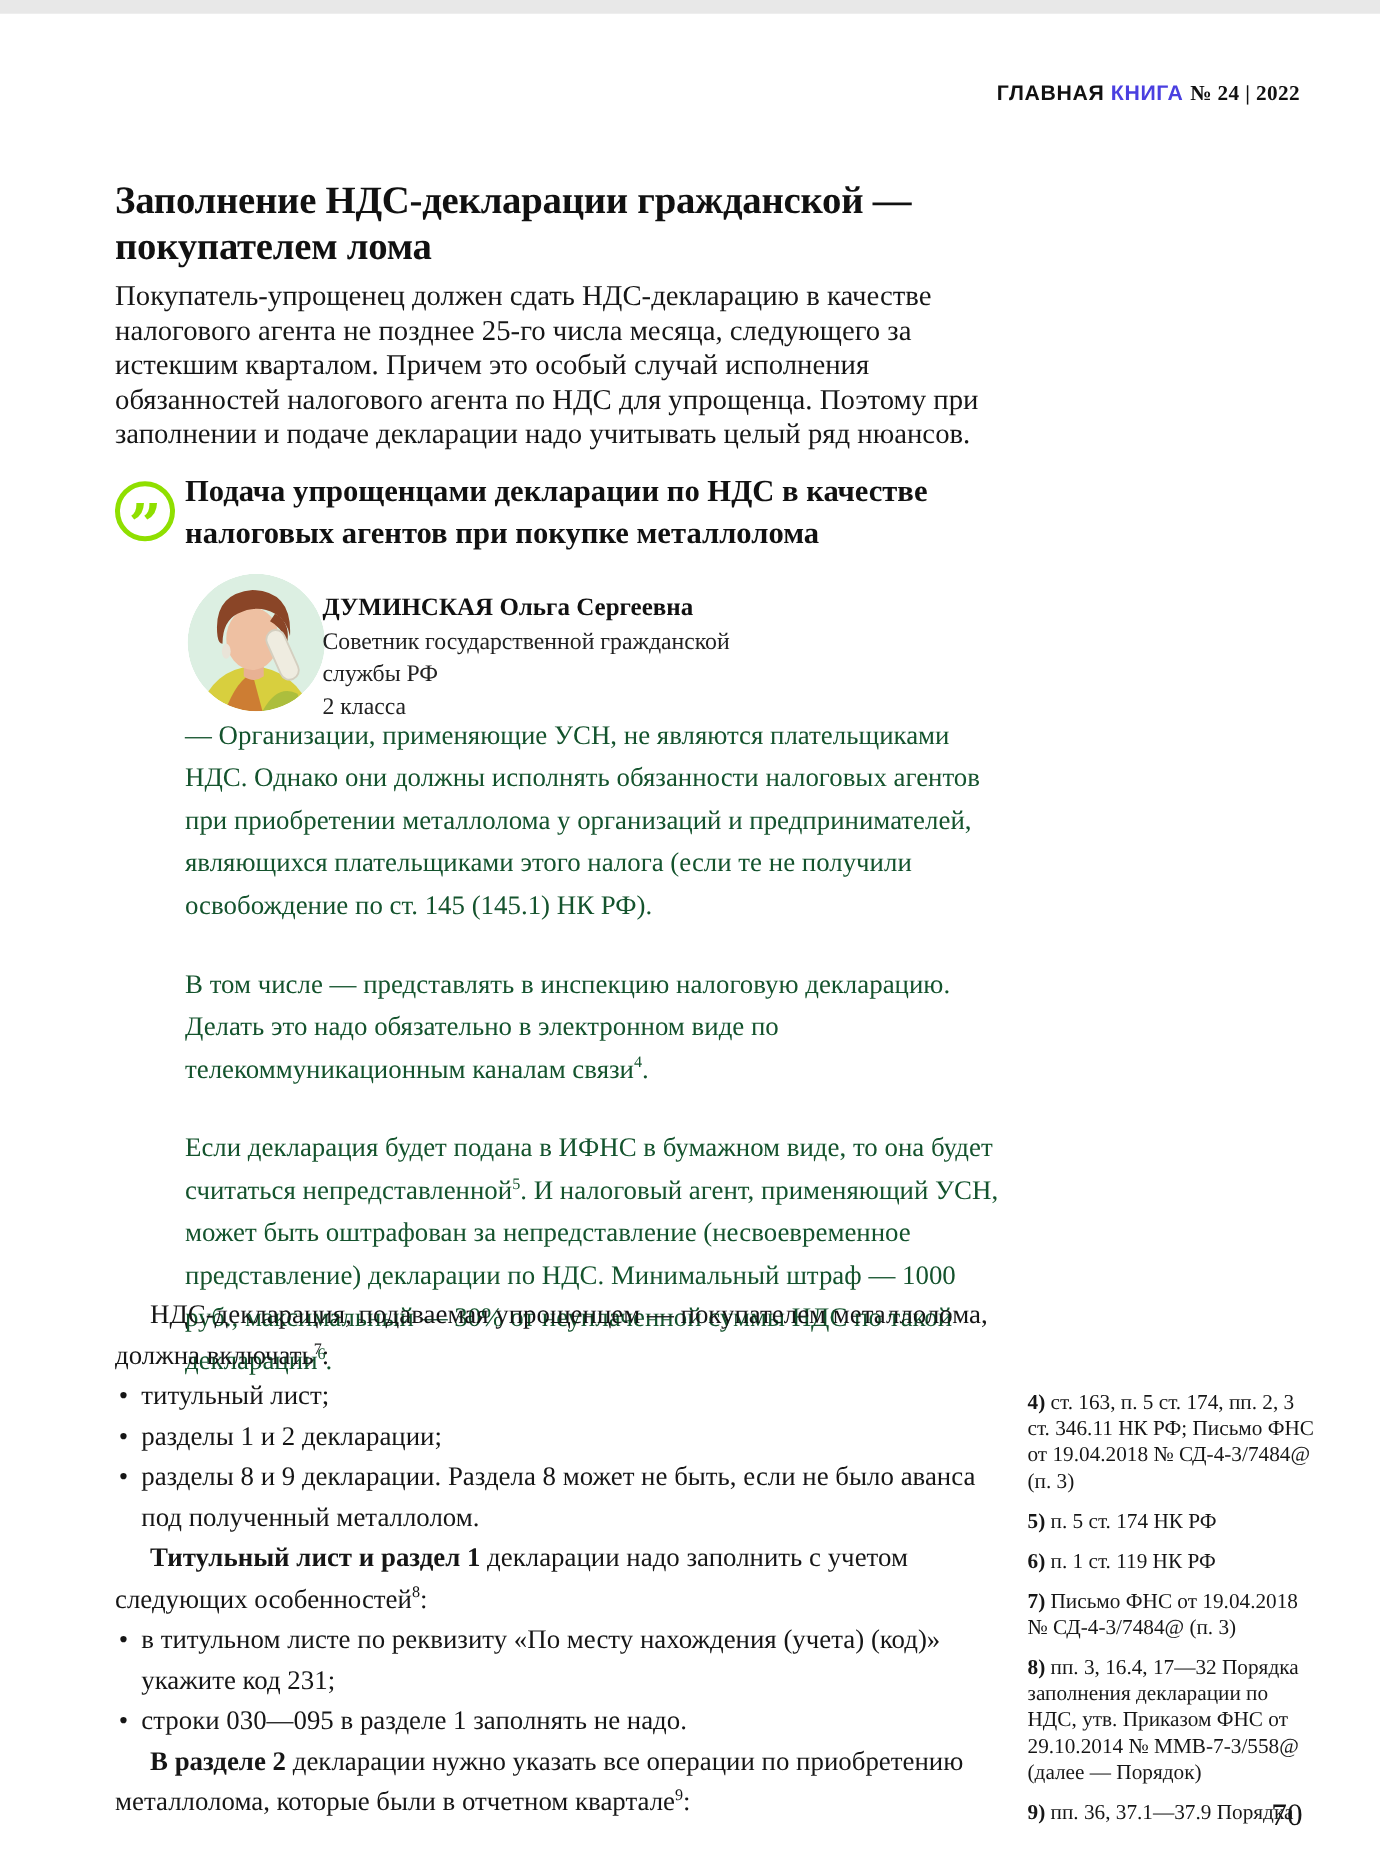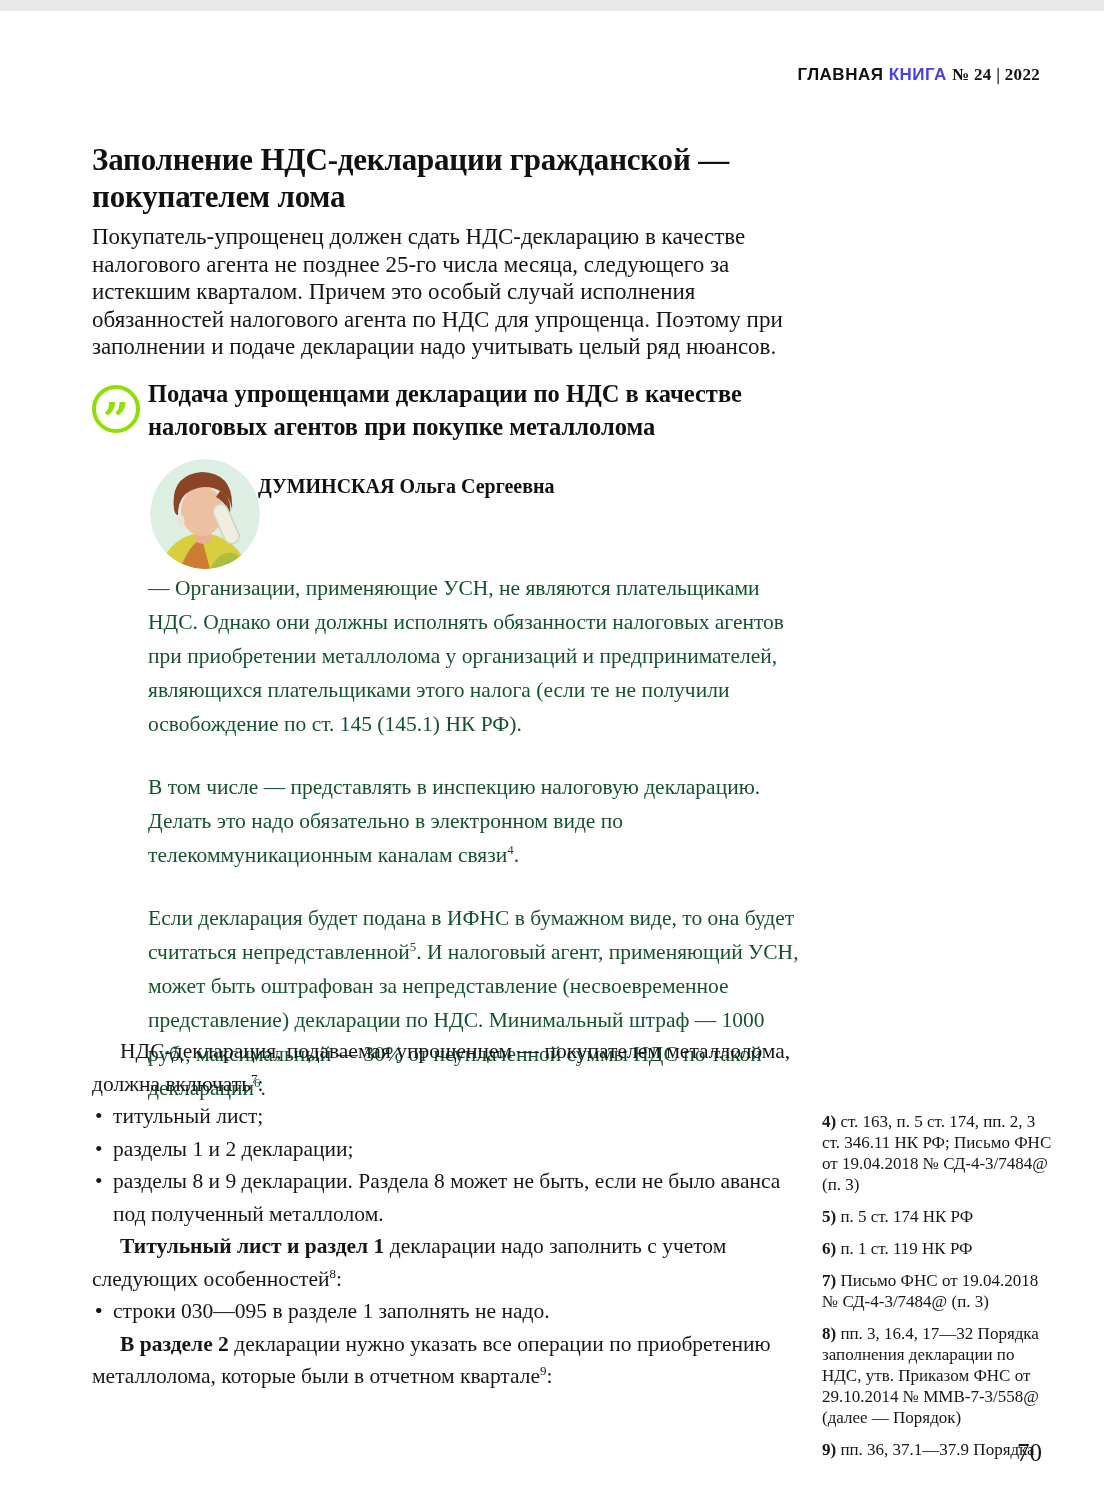--- a/index.html
+++ b/index.html
@@ -120,34 +120,38 @@
         <path d="M70,32 Q82,38 80,54 Q74,42 66,38 Z" fill="#8a4527"></path>
         <ellipse cx="31" cy="62" rx="3.5" ry="6" fill="#e9e4d8"></ellipse>
         <g transform="rotate(-24 76 66)">
           <rect x="69" y="44" width="15" height="42" rx="7.5" fill="#efece0" stroke="#d4cfc0" stroke-width="1.5"></rect>
         </g>
       </g>
     </svg>
   </div>
 
   <div class="author-name">ДУМИНСКАЯ Ольга Сергеевна</div>
+  <div class="author-role">
+    <span>Советник государственной гражданской службы РФ</span><br>
+    <span>2 класса</span>
+  </div>
 
   <div class="quote-paras" id="quote-paragraphs">
       <p class="qpara">—  Организации, применяющие УСН, не являются плательщиками НДС. Однако они должны исполнять обязанности налоговых агентов при приобретении металлолома у организаций и предпринимателей, являющихся плательщиками этого налога (если те не получили освобождение по ст. 145 (145.1) НК РФ).</p>
       <p class="qpara">В том числе — представлять в инспекцию налоговую декларацию. Делать это надо обязательно в электронном виде по телекоммуникационным каналам связи<sup>4</sup>.</p>
       <p class="qpara">Если декларация будет подана в ИФНС в бумажном виде, то она будет считаться непредставленной<sup>5</sup>. И налоговый агент, применяющий УСН, может быть оштрафован за непредставление (несвоевременное представление) декларации по НДС. Минимальный штраф — 1000 руб., максимальный — 30% от неуплаченной суммы НДС по такой декларации<sup>6</sup>.</p>
     </div>
 
   <div class="main-text" id="main-text">
       <p class="para indent">НДС-декларация, подаваемая упрощенцем — покупателем металлолома, должна включать<sup>7</sup>:</p>
       <p class="bullet"><span class="blt">•</span><span class="btxt">титульный лист;</span></p>
       <p class="bullet"><span class="blt">•</span><span class="btxt">разделы 1 и 2 декларации;</span></p>
       <p class="bullet"><span class="blt">•</span><span class="btxt">разделы 8 и 9 декларации. Раздела 8 может не быть, если не было аванса под полученный металлолом.</span></p>
       <p class="para indent"><b>Титульный лист и раздел 1</b> декларации надо заполнить с учетом следующих особенностей<sup>8</sup>:</p>
-      <p class="bullet"><span class="blt">•</span></p>
+      <p class="bullet"><span class="blt">•</span><span class="btxt">в титульном листе по реквизиту «По месту нахождения (учета) (код)» укажите код 231;</span></p>
       <p class="bullet"><span class="blt">•</span><span class="btxt">строки 030—095 в разделе 1 заполнять не надо.</span></p>
       <p class="para indent"><b>В разделе 2</b> декларации нужно указать все операции по приобретению металлолома, которые были в отчетном квартале<sup>9</sup>:</p>
     </div>
 
   <aside class="footnotes" id="footnotes">
       <div class="footnote"><b class="fnum">4)</b> ст. 163, п. 5 ст. 174, пп. 2, 3 ст. 346.11 НК РФ; Письмо ФНС от 19.04.2018 № СД-4-3/7484@ (п. 3)</div>
       <div class="footnote"><b class="fnum">5)</b> п. 5 ст. 174 НК РФ</div>
       <div class="footnote"><b class="fnum">6)</b> п. 1 ст. 119 НК РФ</div>
       <div class="footnote"><b class="fnum">7)</b> Письмо ФНС от 19.04.2018 № СД-4-3/7484@ (п. 3)</div>
       <div class="footnote"><b class="fnum">8)</b> пп. 3, 16.4, 17—32 Порядка заполнения декларации по НДС, утв. Приказом ФНС от 29.10.2014 № ММВ-7-3/558@ (далее — Порядок)</div>

